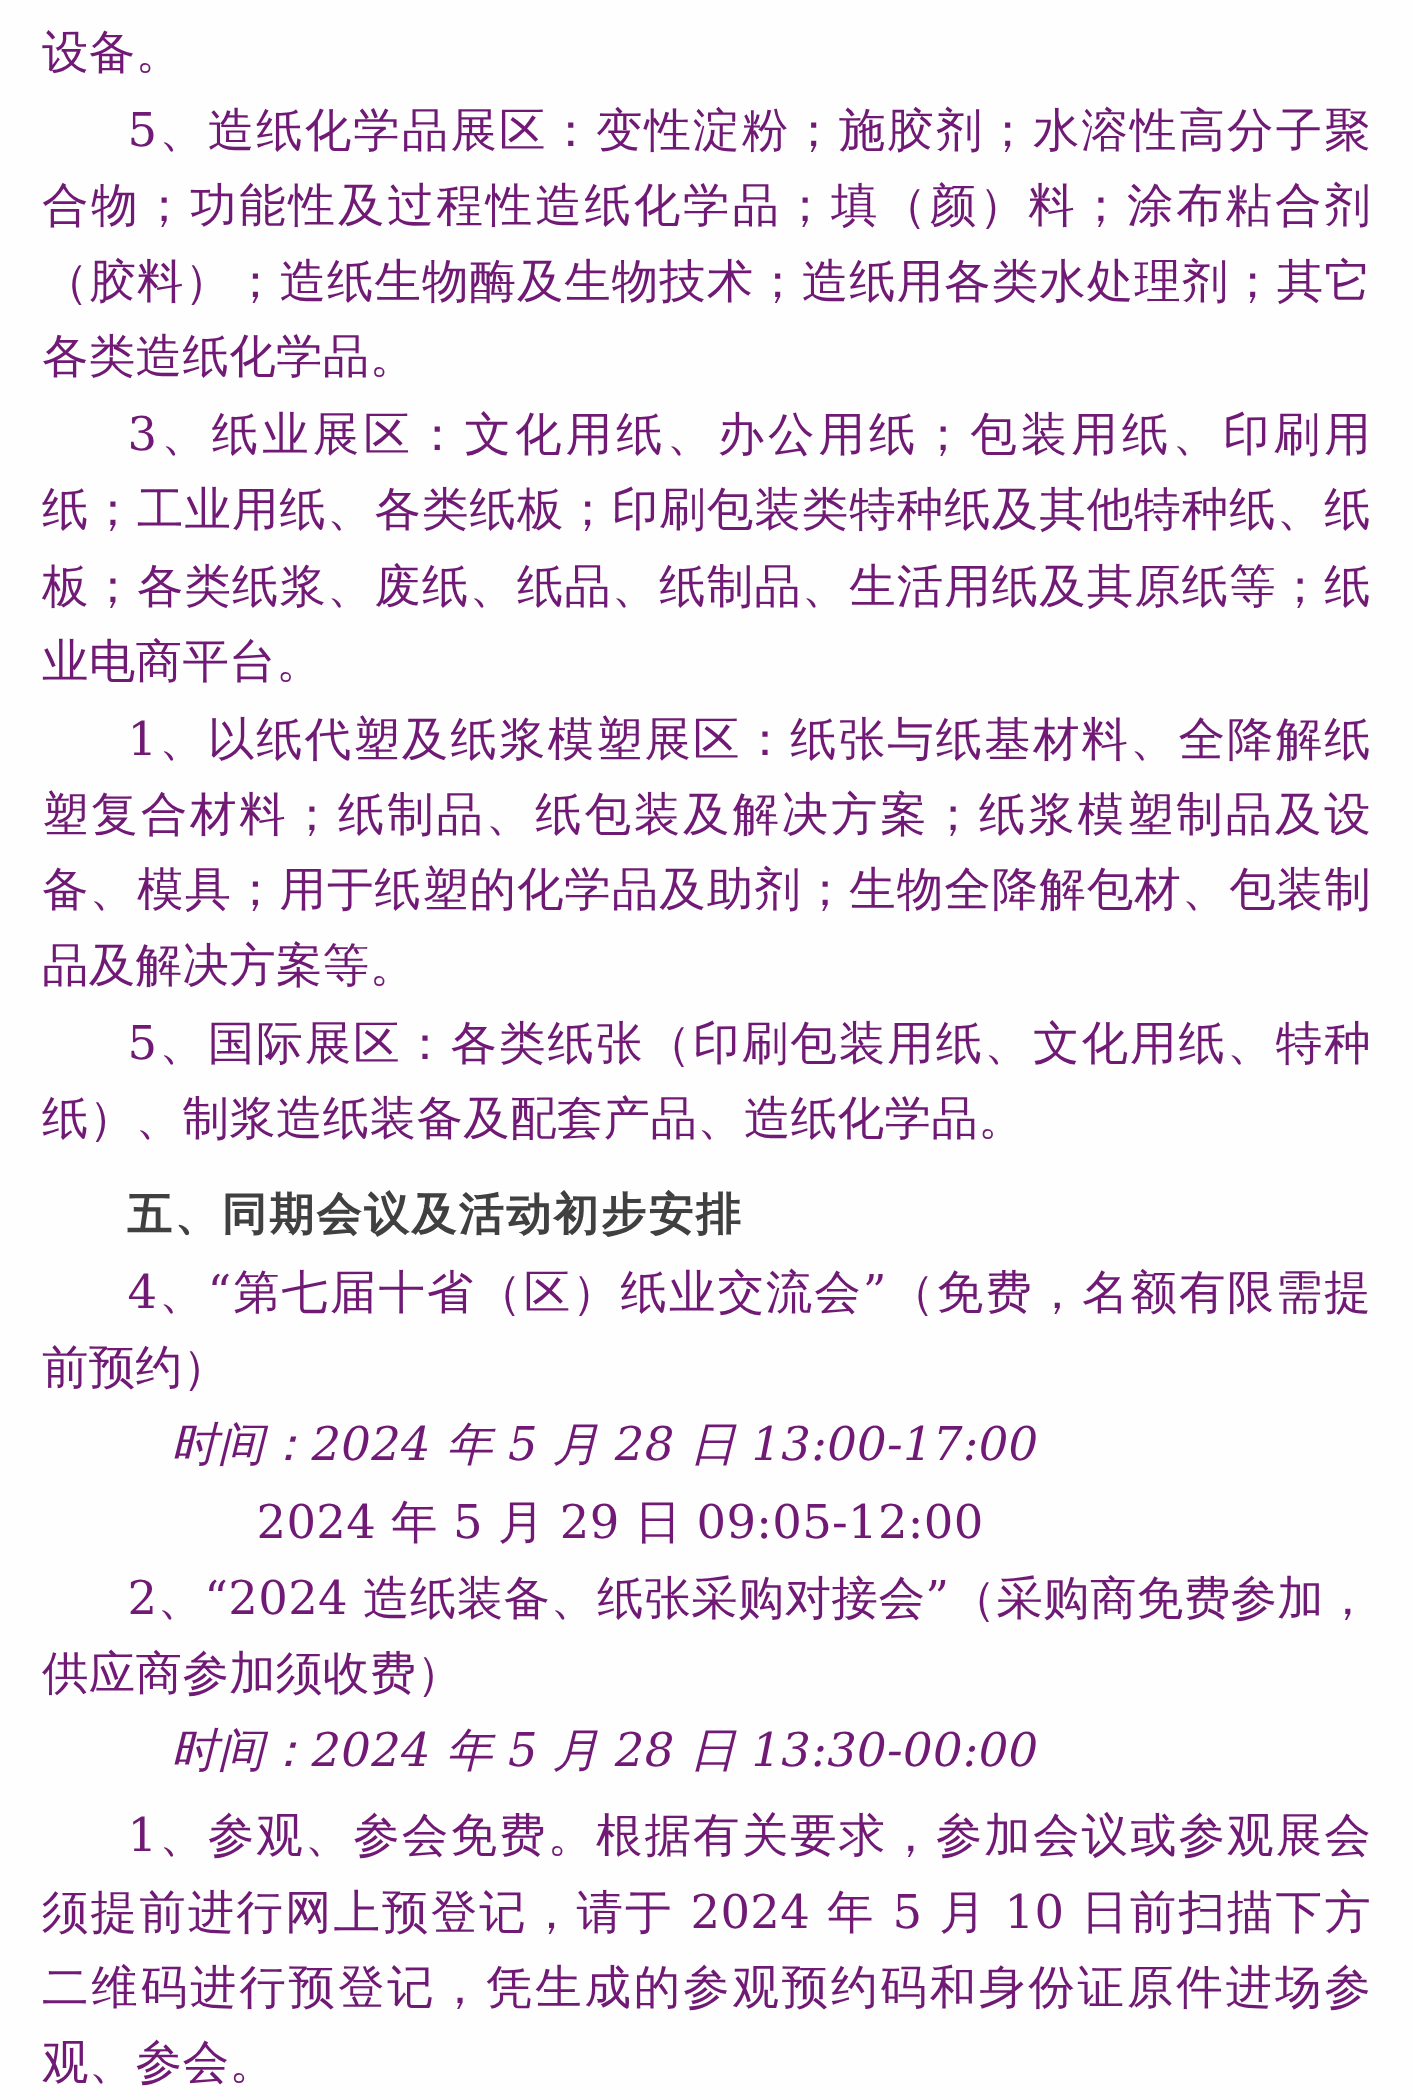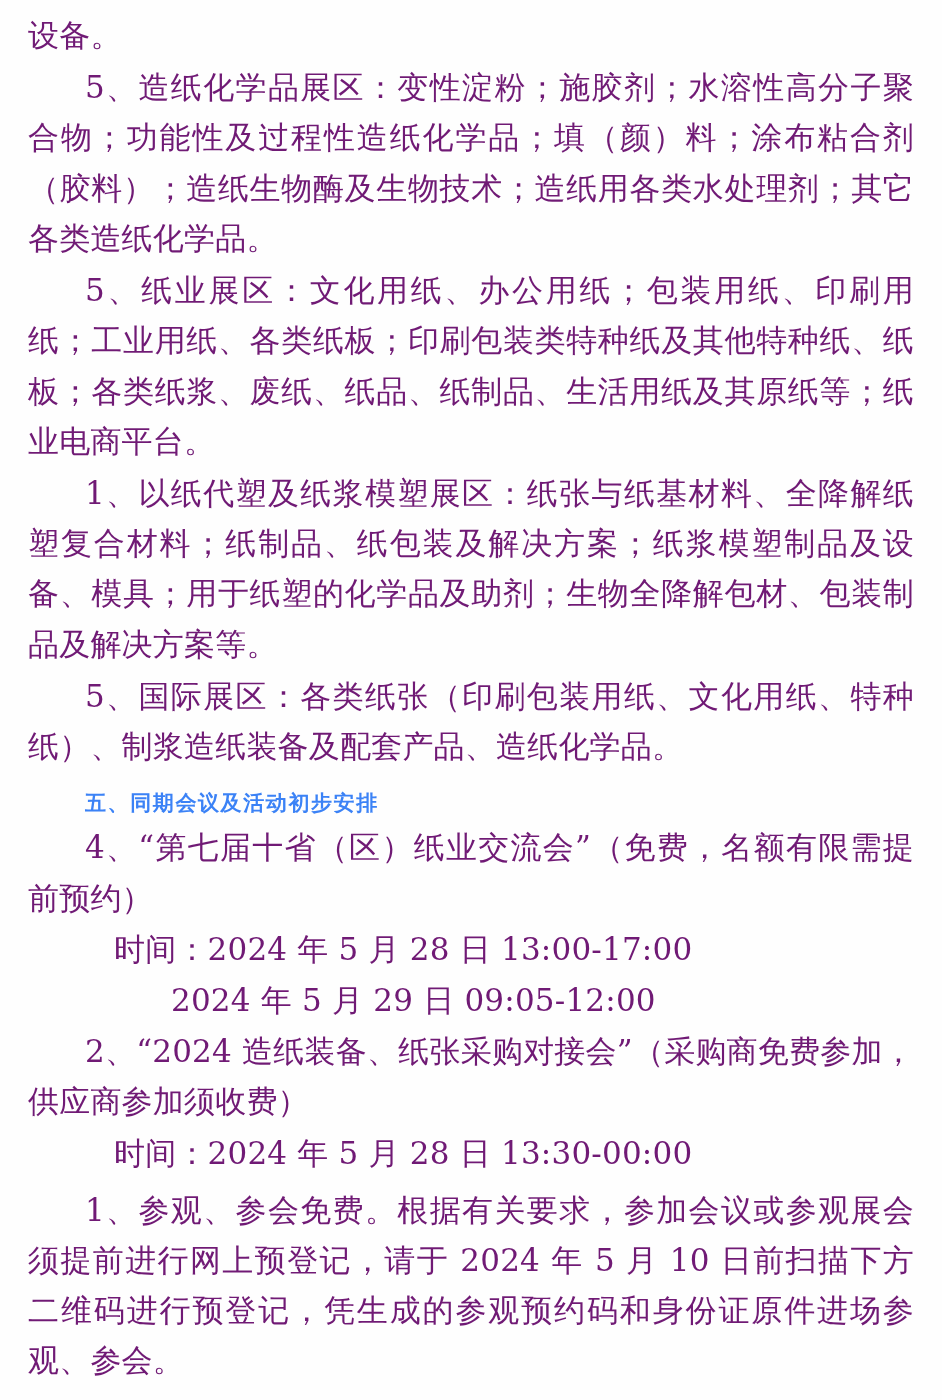--- a/index.html
+++ b/index.html
@@ -27,50 +27,51 @@
     text-justify: inter-ideograph;
     margin: 0 0 1px 0;
     letter-spacing: 0.2px;
     color: #701a75;
   }
   .indent {
     text-indent: 57px;
   }
   .indent-more {
     text-indent: 86px;
+    font-style: italic;
   }
   .heading {
-    font-size: 21px;
+    font-size: 30px;
     line-height: 1.62;
     margin: 7px 0 2px 0;
     text-indent: 57px;
     font-weight: bold;
     letter-spacing: 1.6px;
-    color: #3b82f6;
+    color: #404040;
   }
   .block {
     margin-bottom: 2px;
   }
   .spacer-sm { height: 6px; }
 </style>
 </head>
 <body>
 
 <div class="page">
 
   <div class="block">
     <p class="para">设备。</p>
   </div>
 
   <div class="block">
     <p class="para indent">5、造纸化学品展区：变性淀粉；施胶剂；水溶性高分子聚合物；功能性及过程性造纸化学品；填（颜）料；涂布粘合剂（胶料）；造纸生物酶及生物技术；造纸用各类水处理剂；其它各类造纸化学品。</p>
   </div>
 
   <div class="block">
-    <p class="para indent">5、纸业展区：文化用纸、办公用纸；包装用纸、印刷用纸；工业用纸、各类纸板；印刷包装类特种纸及其他特种纸、纸板；各类纸浆、废纸、纸品、纸制品、生活用纸及其原纸等；纸业电商平台。</p>
+    <p class="para indent">3、纸业展区：文化用纸、办公用纸；包装用纸、印刷用纸；工业用纸、各类纸板；印刷包装类特种纸及其他特种纸、纸板；各类纸浆、废纸、纸品、纸制品、生活用纸及其原纸等；纸业电商平台。</p>
   </div>
 
   <div class="block">
     <p class="para indent">1、以纸代塑及纸浆模塑展区：纸张与纸基材料、全降解纸塑复合材料；纸制品、纸包装及解决方案；纸浆模塑制品及设备、模具；用于纸塑的化学品及助剂；生物全降解包材、包装制品及解决方案等。</p>
   </div>
 
   <div class="block">
     <p class="para indent">5、国际展区：各类纸张（印刷包装用纸、文化用纸、特种纸）、制浆造纸装备及配套产品、造纸化学品。</p>
   </div>
 

